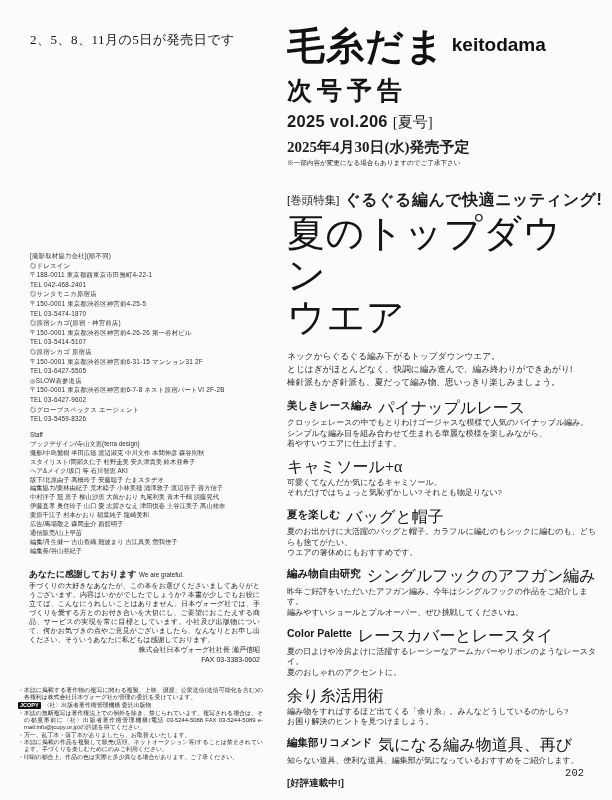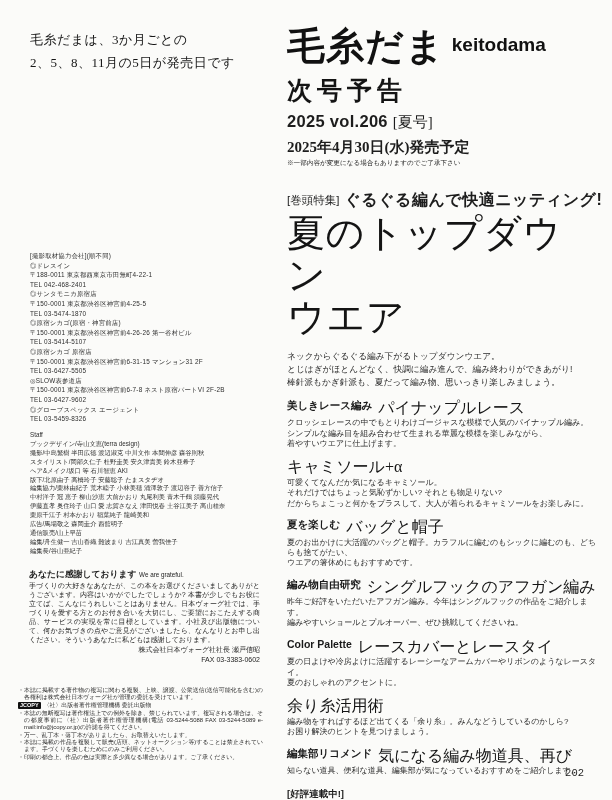--- a/index.html
+++ b/index.html
@@ -86,21 +86,20 @@
     color:#000000; -webkit-text-stroke:1px #cf8f8c;
     text-shadow:0 0 1px #cf8f8c;
   }
 </style>
 </head>
 <body>
 
 <div class="page">
 
   <div class="top-note">
-    <div>毛糸だまは、3か月ごとの</div>
     <div>2、5、8、11月の5日が発売日です</div>
   </div>
 
   <div class="credits">
       <div>[撮影取材協力会社](順不同)</div>
       <div>◎ドレスイン</div>
       <div>〒188-0011 東京都西東京市田無町4-22-1</div>
       <div>TEL 042-468-2401</div>
       <div>◎サンタモニカ原宿店</div>
       <div>〒150-0001 東京都渋谷区神宮前4-25-5</div>
@@ -205,21 +204,20 @@
     </div>
 
     <div class="section">
       <div class="sec-head">
 
         <span class="sec-title">キャミソール+α</span>
       </div>
       <div class="sec-desc">
           <div>可愛くてなんだか気になるキャミソール。</div>
           <div>それだけではちょっと気恥ずかしい? それとも物足りない?</div>
-          <div>だからちょこっと何かをプラスして、大人が着られるキャミソールをお楽しみに。</div>
         </div>
     </div>
 
     <div class="section">
       <div class="sec-head">
         <span class="sec-prefix">夏を楽しむ</span>
         <span class="sec-title">バッグと帽子</span>
       </div>
       <div class="sec-desc">
           <div>夏のお出かけに大活躍のバッグと帽子。カラフルに編むのもシックに編むのも、どちらも捨てがたい、</div>

